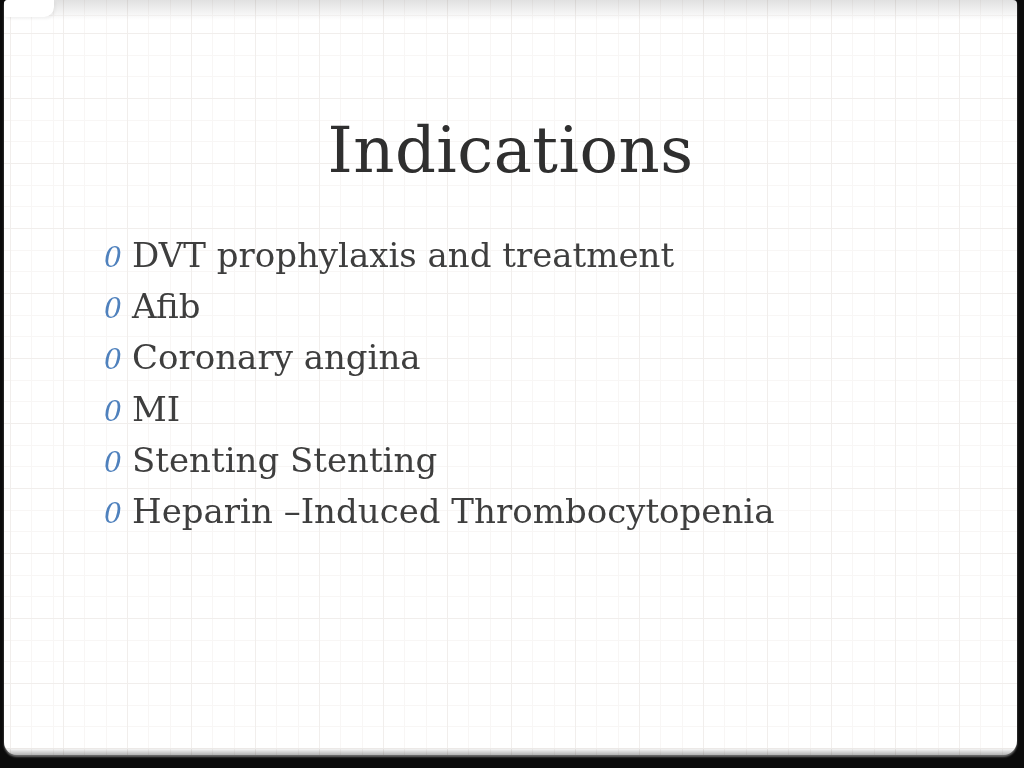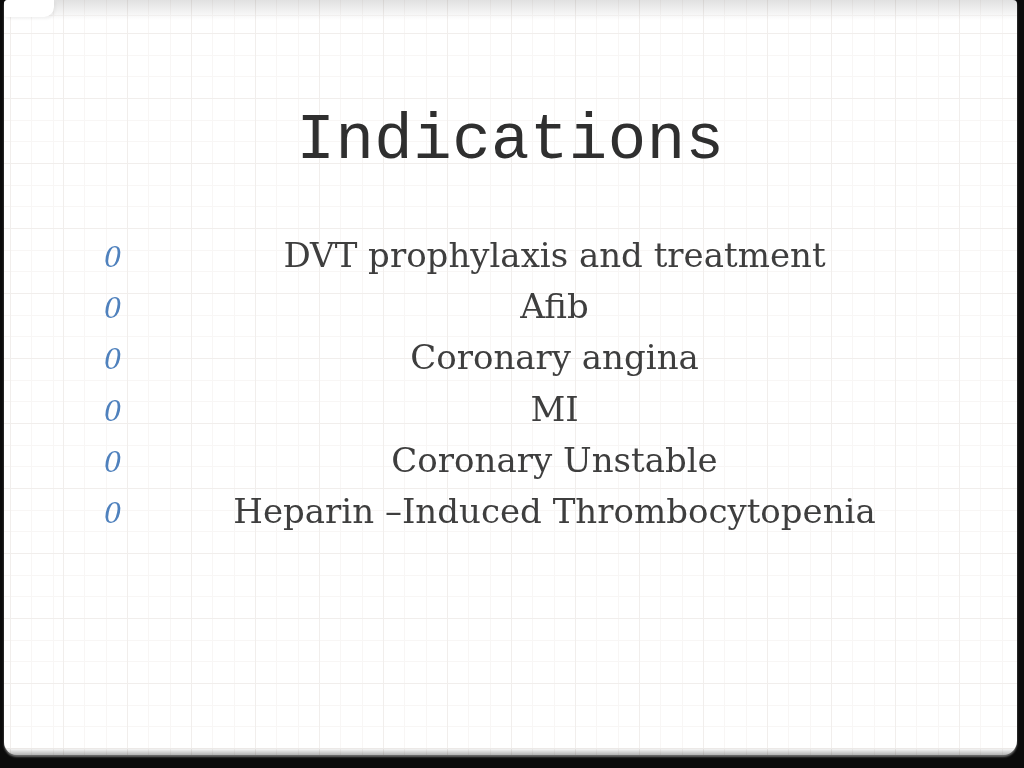--- a/index.html
+++ b/index.html
@@ -46,28 +46,27 @@
   
   .bottom-shade {
     position: absolute; left: 0; right: 0; bottom: 0; height: 7px;
     background: linear-gradient(to bottom, rgba(0,0,0,0), rgba(0,0,0,0.30));
     pointer-events: none;
   }
 
   .title {
     position: absolute;
     top: 85px; left: 0; right: 0;
-    margin: 8px;
+    margin: 17px;
     text-align: center;
     font-weight: normal;
     font-size: 64px;
     line-height: 96px;
     letter-spacing: 0.5px;
     color: var(--title-text, #2f2f2f);
-    font-family: Liberation Mono, monospace;
   }
 
   .bullets {
     position: absolute;
     top: 231px; left: 100px; right: 40px;
     margin: 0; padding: 0;
     list-style: none;
   }
   .bullets li {
     display: flex;
@@ -75,21 +74,21 @@
     line-height: 49.2px;
     font-size: 34px;
     color: var(--body-text, #3e3e3e);
   }
   .marker {
     flex: 0 0 28px;
     font-size: 28px;
     font-style: italic;
     color: var(--accent-bullet, #4f81bd);
   }
-  .text { flex: 1 1 auto; text-align: center; }
+  .text { flex: 1 1 auto; }
 </style>
 </head>
 <body>
 
 <div class="stage">
   <div class="slide">
     <div class="top-shade"></div>
     <div class="corner-notch"></div>
 
     <h1 class="title">Indications</h1>
@@ -106,21 +105,21 @@
       <li>
         <span class="marker">0</span>
         <span class="text">Coronary angina</span>
       </li>
       <li>
         <span class="marker">0</span>
         <span class="text">MI</span>
       </li>
       <li>
         <span class="marker">0</span>
-        <span class="text">Coronary Unstable</span>
+        <span class="text">Stenting Stenting</span>
       </li>
       <li>
         <span class="marker">0</span>
         <span class="text">Heparin –Induced Thrombocytopenia</span>
       </li>
     </ul>
 
     <div class="bottom-shade"></div>
   </div>
 </div>

